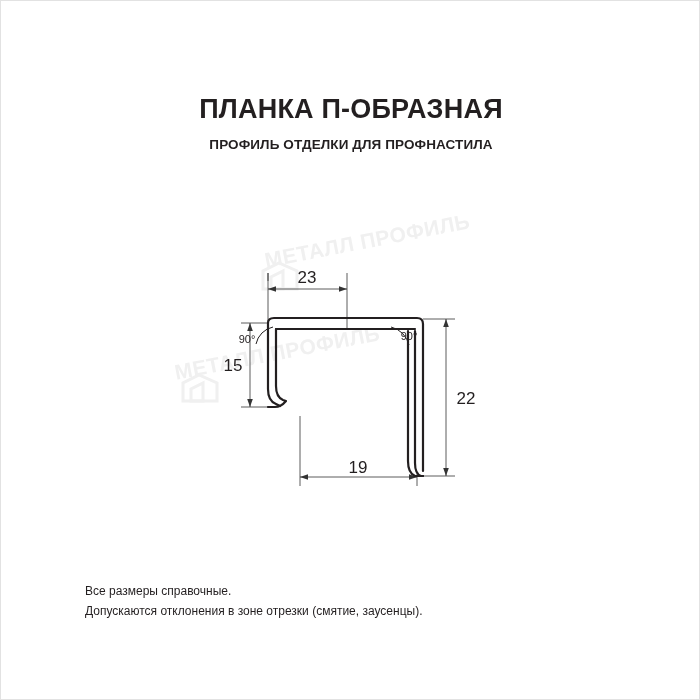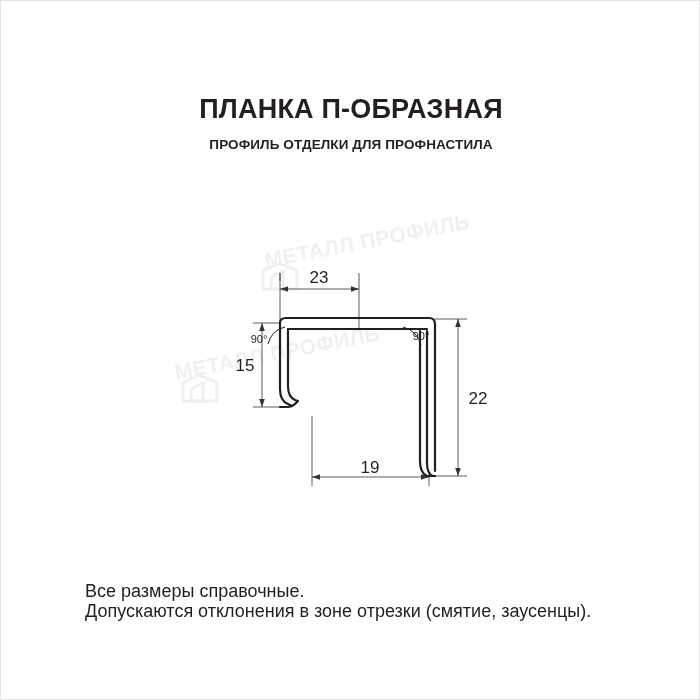--- a/index.html
+++ b/index.html
@@ -43,29 +43,29 @@
   }
   .subtitle {
     margin-top: 12px;
     font-size: 13.5px;
     font-weight: bold;
     letter-spacing: 0.1px;
   }
   .drawing {
     position: absolute;
     top: 210px;
-    left: 166px;
+    left: 154px;
     width: 420px;
     height: 300px;
   }
   .footer {
     position: absolute;
     left: 84px;
     top: 580px;
-    font-size: 18px;
+    font-size: 12px;
     line-height: 20px;
     color: #231f20;
   }
   .footer div {
     white-space: nowrap;
   }
   .wm {
     position: absolute;
     pointer-events: none;
     color: #f0f0f0;

